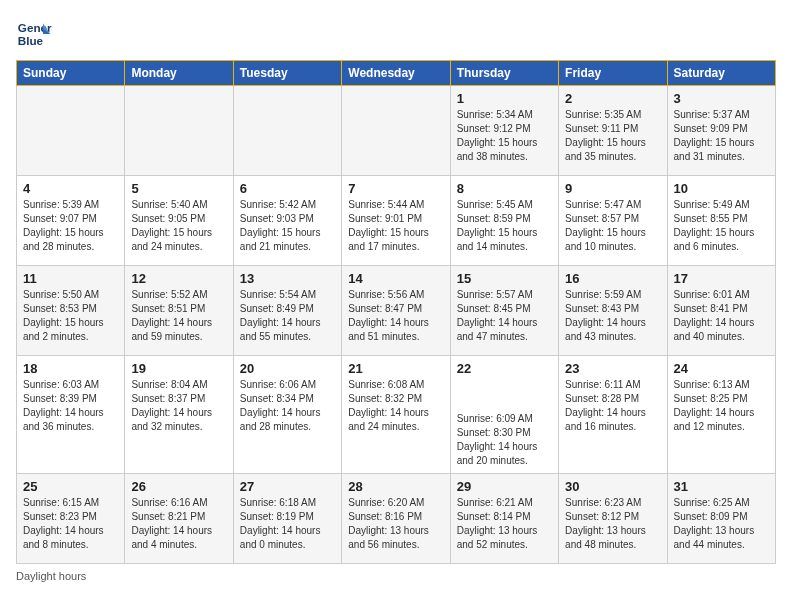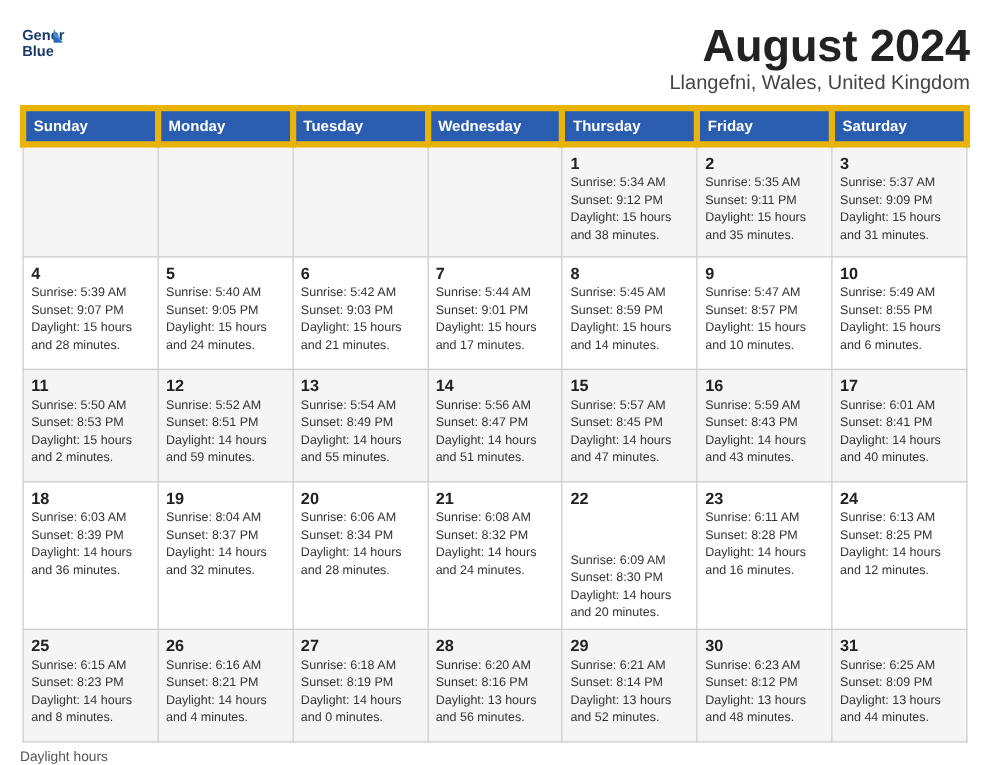--- a/index.html
+++ b/index.html
@@ -42,21 +42,21 @@
       border-collapse: collapse;
       table-layout: fixed;
     }
     thead tr th {
       background-color: #2a5db0;
       color: #fff;
       font-size: 12px;
       font-weight: bold;
       text-align: left;
       padding: 5px 6px;
-      border: 5px solid #eab308;
+      border: 1px solid #eab308;
     }
     tbody tr td {
       vertical-align: top;
       font-size: 10.5px;
       color: #222;
       padding: 5px 6px;
       border: 1px solid #ccc;
       min-height: 80px;
       height: 90px;
     }
@@ -88,24 +88,20 @@
 
 <div class="header-area">
   <div class="logo">
     <svg class="logo-icon" viewBox="0 0 40 40">
       <text x="2" y="18" font-size="13" font-weight="bold" fill="#1a3a6b">General</text>
       <text x="2" y="32" font-size="13" font-weight="bold" fill="#1a3a6b">Blue</text>
       <polygon points="30,8 38,20 30,20" fill="#4a90d9"></polygon>
       <polygon points="30,14 38,20 30,20" fill="#2a6ab0"></polygon>
     </svg>
   </div>
-  <div class="title-area">
-    <div class="main-title">August 2024</div>
-    <div class="subtitle">Llangefni, Wales, United Kingdom</div>
-  </div>
 </div>
 
 <table>
   <thead>
     <tr>
     <th>Sunday</th>
         <th>Monday</th>
         <th>Tuesday</th>
         <th>Wednesday</th>
         <th>Thursday</th>

